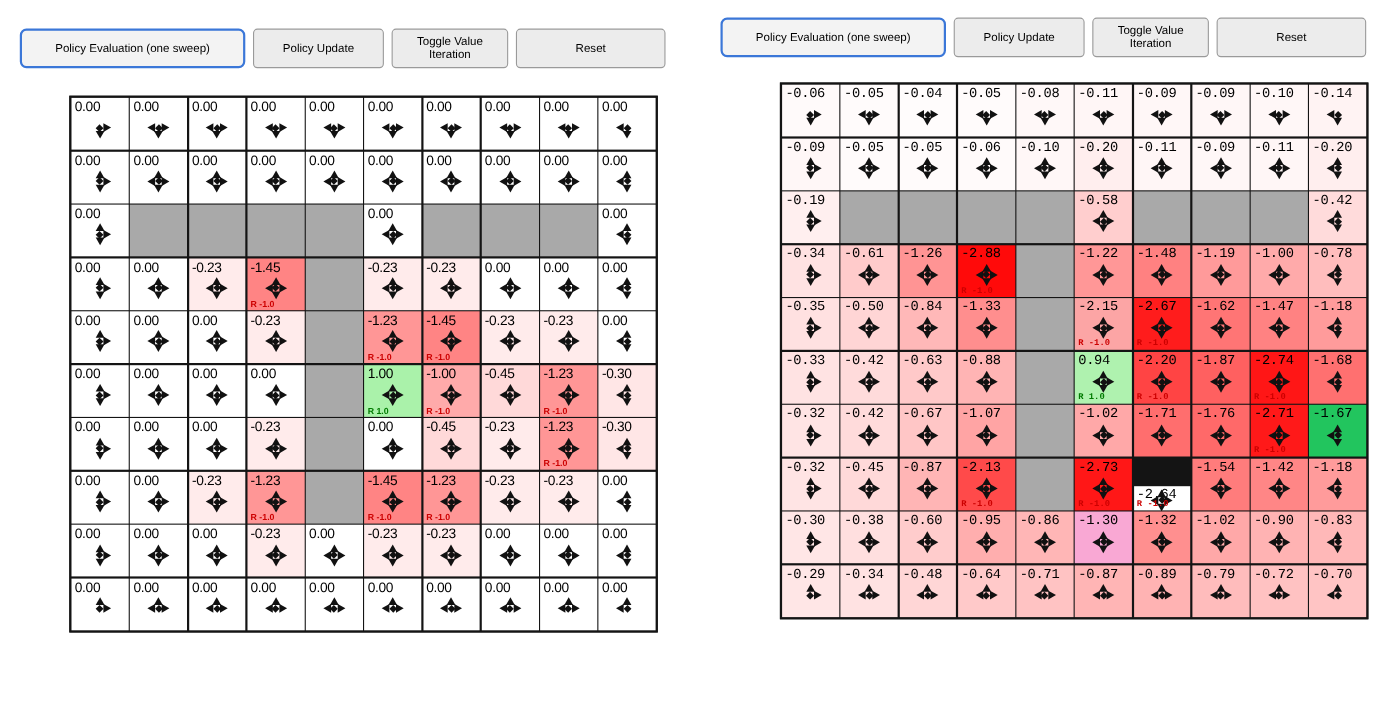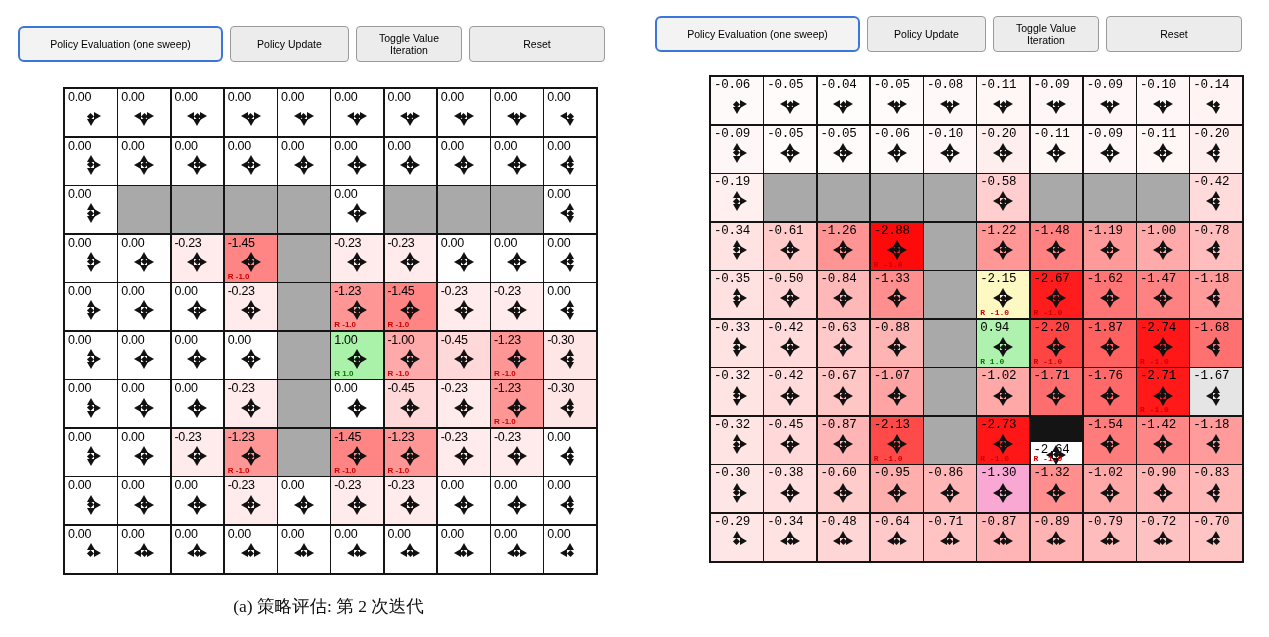--- a/index.html
+++ b/index.html
@@ -911,21 +911,20 @@
       </div>
       <div class="cell" style="background: rgb(255, 255, 255);">
         <span class="val">0.00</span>
         <span class="arrow">
           <i class="tri t-u"></i>
           <i class="tri t-l"></i>
           <i class="dot"></i>
         </span>
       </div>
     </div>
-  <div class="caption" style="left:45px;top:568px;">(a) 策略评估: 第 2 次迭代</div>
 </section>
 
 <section class="panel" style="left:655px;top:16px;width:601px;height:610px;">
   <div class="toolbar">
     <button class="btn b0 active">Policy Evaluation (one sweep)</button>
     <button class="btn b1">Policy Update</button>
     <button class="btn b2">Toggle Value Iteration</button>
     <button class="btn b3">Reset</button>
   </div>
   <div class="gridworld" style="left:54px;top:59px;font-family:Liberation Mono, monospace;">
@@ -1273,21 +1272,21 @@
         <span class="val">-1.33</span>
         <span class="arrow">
           <i class="tri t-u"></i>
           <i class="tri t-d"></i>
           <i class="tri t-l"></i>
           <i class="tri t-r"></i>
           <i class="dot"></i>
         </span>
       </div>
       <div class="cell" style="background: rgb(169, 169, 169);"></div>
-      <div class="cell" style="background: #fef9c3;">
+      <div class="cell" style="background: #fca5a5;">
         <span class="val">-2.15</span>
         <span class="arrow">
           <i class="tri t-u"></i>
           <i class="tri t-d"></i>
           <i class="tri t-l"></i>
           <i class="tri t-r"></i>
           <i class="dot"></i>
         </span>
         <span class="r" style="color: rgb(204, 0, 0);">R -1.0</span>
       </div>
@@ -1497,21 +1496,21 @@
         <span class="val">-2.71</span>
         <span class="arrow">
           <i class="tri t-u"></i>
           <i class="tri t-d"></i>
           <i class="tri t-l"></i>
           <i class="tri t-r"></i>
           <i class="dot"></i>
         </span>
         <span class="r" style="color: rgb(204, 0, 0);">R -1.0</span>
       </div>
-      <div class="cell" style="background: #e5e5e5;">
+      <div class="cell" style="background: #22c55e;">
         <span class="val">-1.67</span>
         <span class="arrow">
           <i class="tri t-u"></i>
           <i class="tri t-d"></i>
           <i class="tri t-l"></i>
           <i class="dot"></i>
         </span>
       </div>
       <div class="cell" style="background: rgb(255, 228, 228);">
         <span class="val">-0.32</span>

